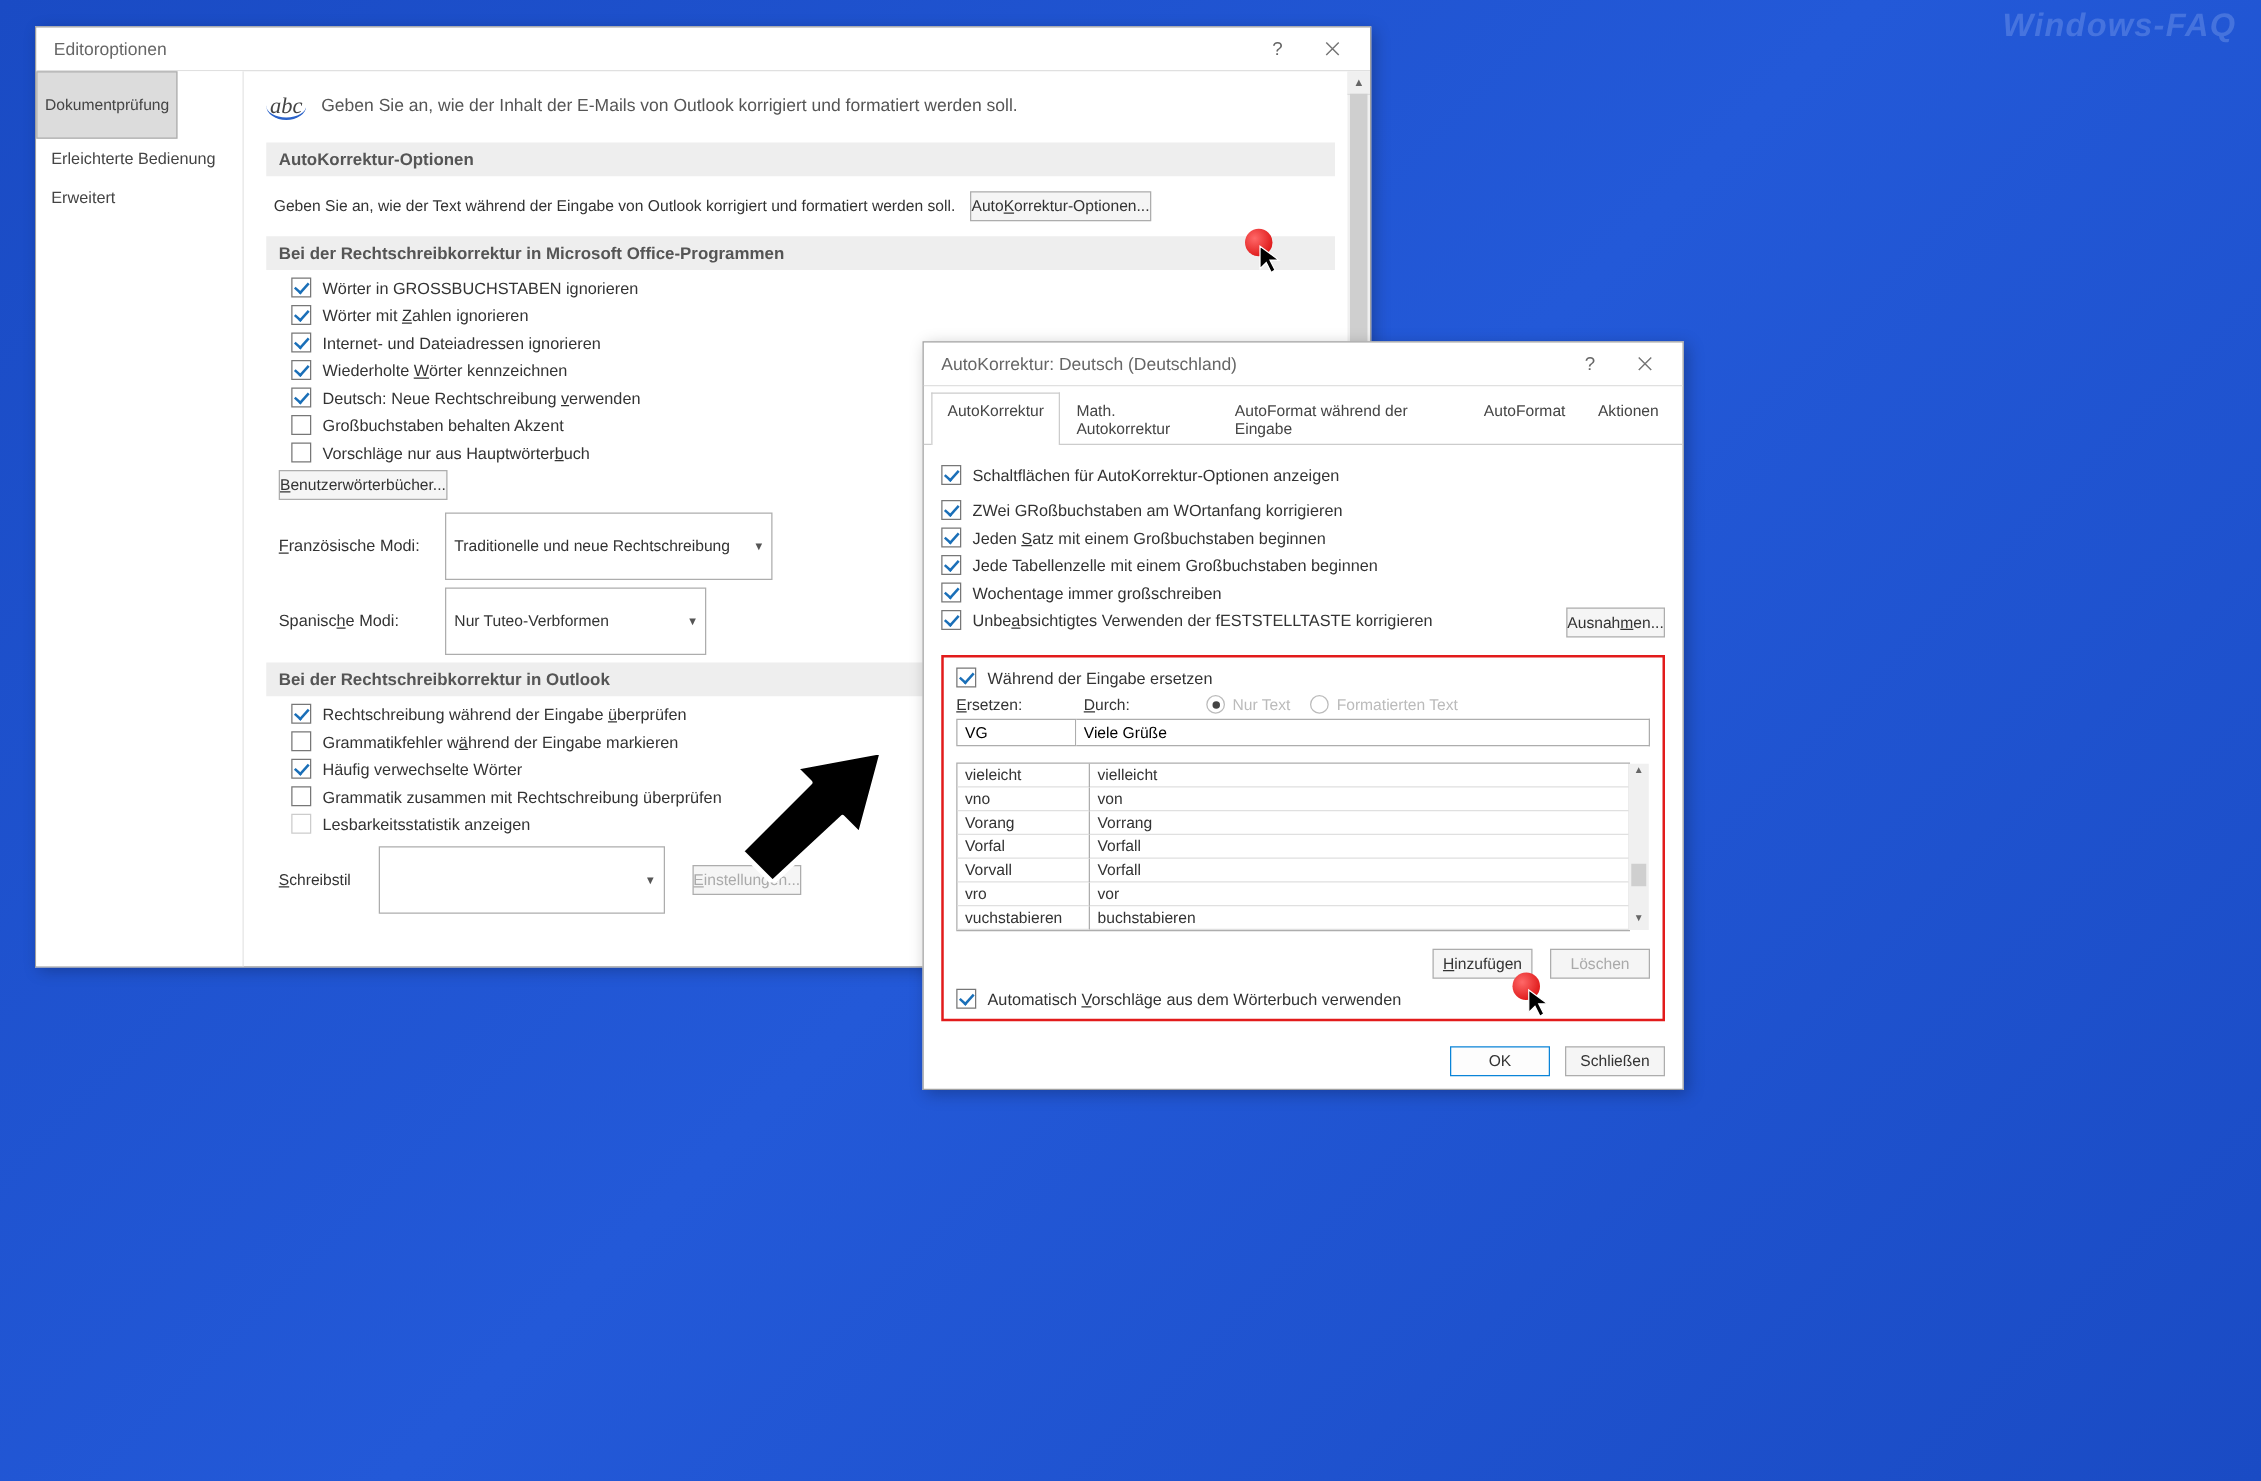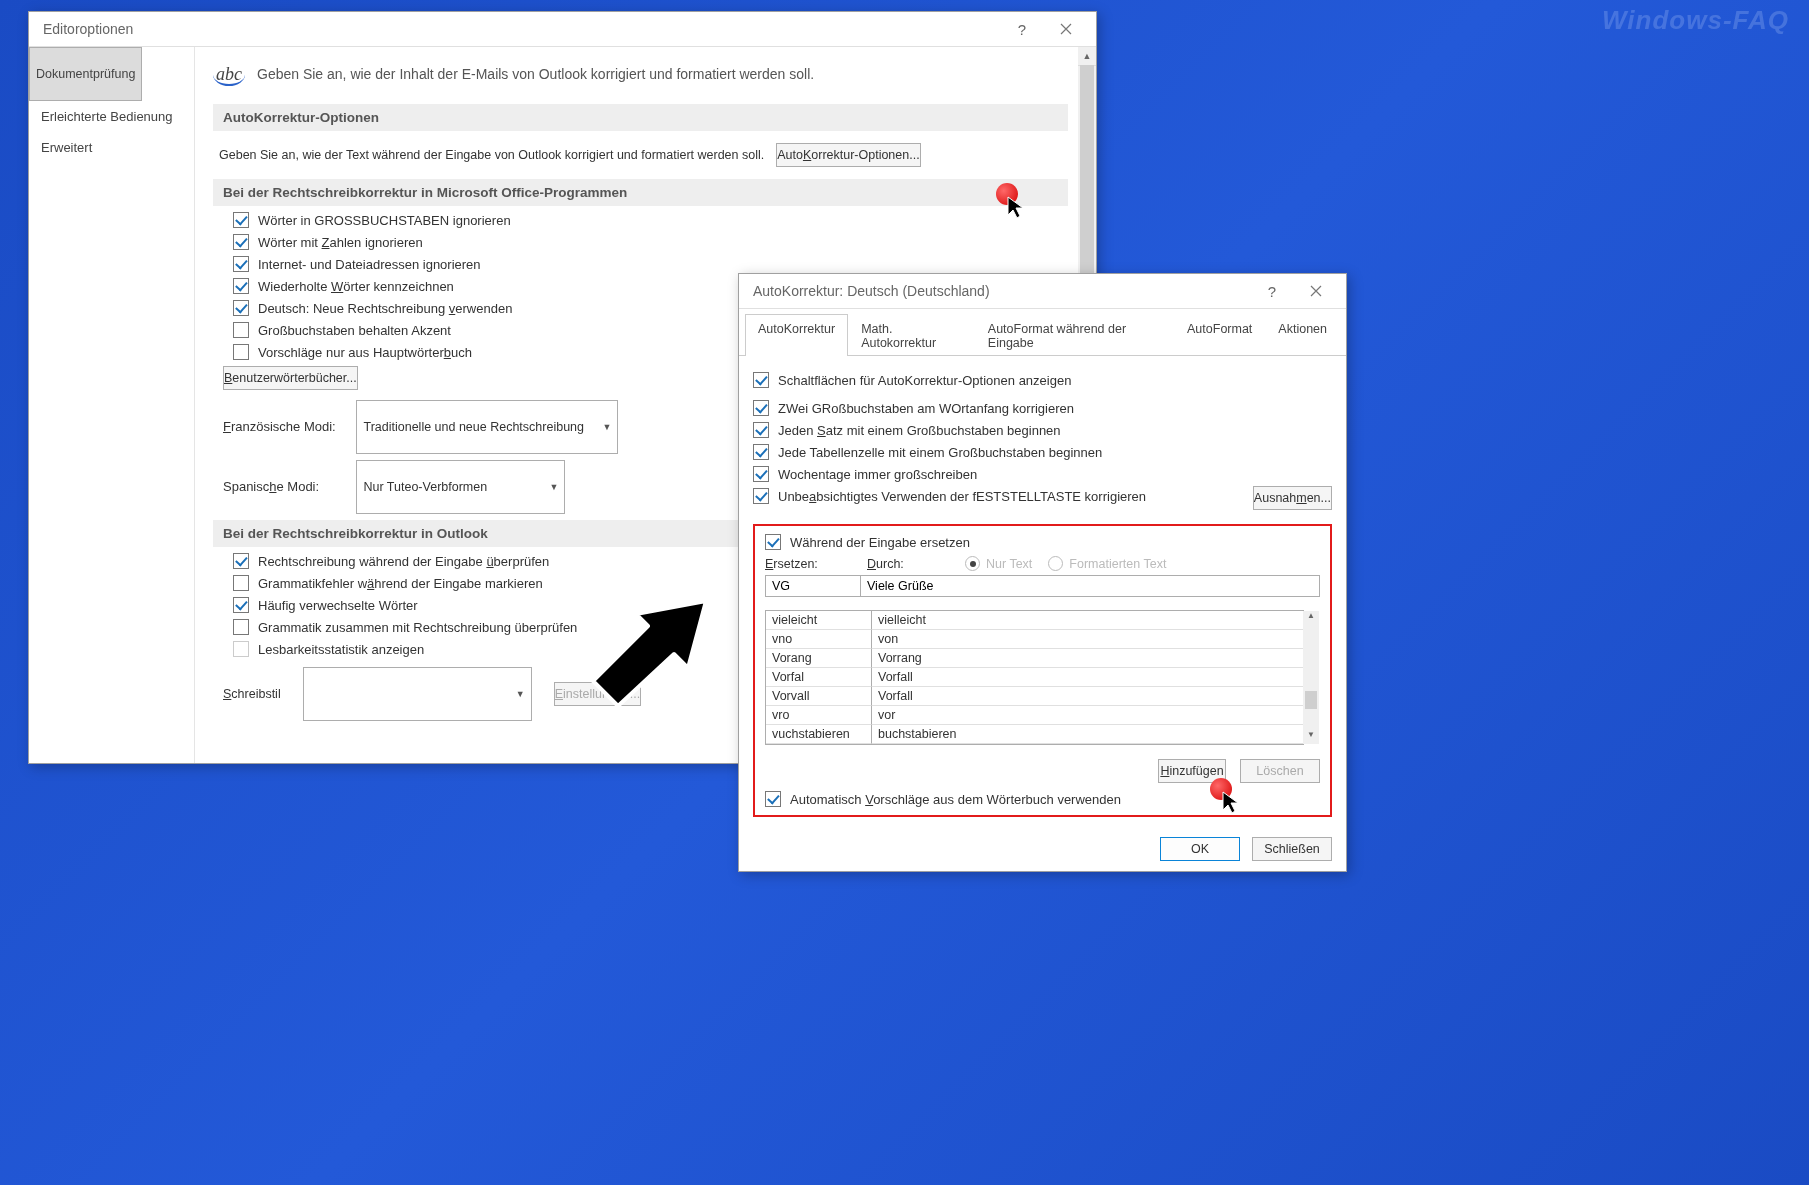--- a/index.html
+++ b/index.html
@@ -31,21 +31,21 @@
 .disText{color:#bbb}
 .libel{font-size:13px;color:#333}
 .sel{border:1px solid #adadad;background:#fff;padding:19px 6px;font-size:12.5px;display:inline-flex;align-items:center;justify-content:space-between;gap:8px}
 .sel .arr{font-size:9px;color:#555}
 .lbl{display:inline-block;width:130px;font-size:13px}
 .vscroll{position:absolute;right:0;top:0;bottom:0;width:18px;background:#f0f0f0}
 .vscroll .up,.vscroll .dn{height:18px;background:#f0f0f0;display:flex;align-items:center;justify-content:center;color:#666;font-size:9px}
 .vscroll .up{border-bottom:1px solid #ddd}
 .vscroll .dn{position:absolute;bottom:0;left:0;right:0;border-top:1px solid #ddd}
 .vscroll .thumb{position:absolute;left:2px;right:2px;background:#cfcfcf}
-#dlg1{left:28px;top:11px;width:1067px}
+#dlg1{left:28px;top:21px;width:1067px}
 #dlg2{left:738px;top:273px;width:607px}
 .tabs{display:flex;border-bottom:1px solid #ccc;padding:0 6px;margin-top:4px}
 .tab{padding:7px 12px 6px;font-size:12.5px;color:#444;border:1px solid transparent;border-bottom:none;position:relative;top:1px}
 .tab.act{border-color:#ccc;background:#fff}
 .ac-body{padding:10px 14px 10px}
 .redbox{border:2px solid #e21b1b;padding:8px 10px;margin-top:14px}
 .radio{width:13px;height:13px;border:1px solid #888;border-radius:50%;display:inline-flex;align-items:center;justify-content:center;flex-shrink:0}
 .radio.on::after{content:"";width:6px;height:6px;border-radius:50%;background:#444}
 .radio.dis{border-color:#bbb}
 .inp{border:1px solid #adadad;padding:3px 6px;font-size:12.5px;background:#fff}
@@ -288,21 +288,21 @@
             </div>
         </div>
         <div class="list-scroll">
           <div style="position:absolute;top:0;left:0;right:0;height:14px;text-align:center;font-size:8px;color:#666">▲</div>
           <div class="t" style="top:80px;height:18px"></div>
           <div style="position:absolute;bottom:0;left:0;right:0;height:14px;text-align:center;font-size:8px;color:#666">▼</div>
         </div>
       </div>
 
       <div style="display:flex;justify-content:flex-end;gap:14px;margin-top:14px">
-        <button class="btn" style="width:68px"><u class="ak">H</u>inzufügen</button>
+        <button class="btn" style="width:80px"><u class="ak">H</u>inzufügen</button>
         <button class="btn dis" style="width:80px">Löschen</button>
       </div>
       <div class="chk" style="margin:8px 0 0">
           <span class="chkbox on"></span>
           <span class="libel">Automatisch <u class="ak">V</u>orschläge aus dem Wörterbuch verwenden</span>
         </div>
     </div>
   </div>
   <div class="btnrow">
     <button class="btn default" style="width:80px">OK</button>

